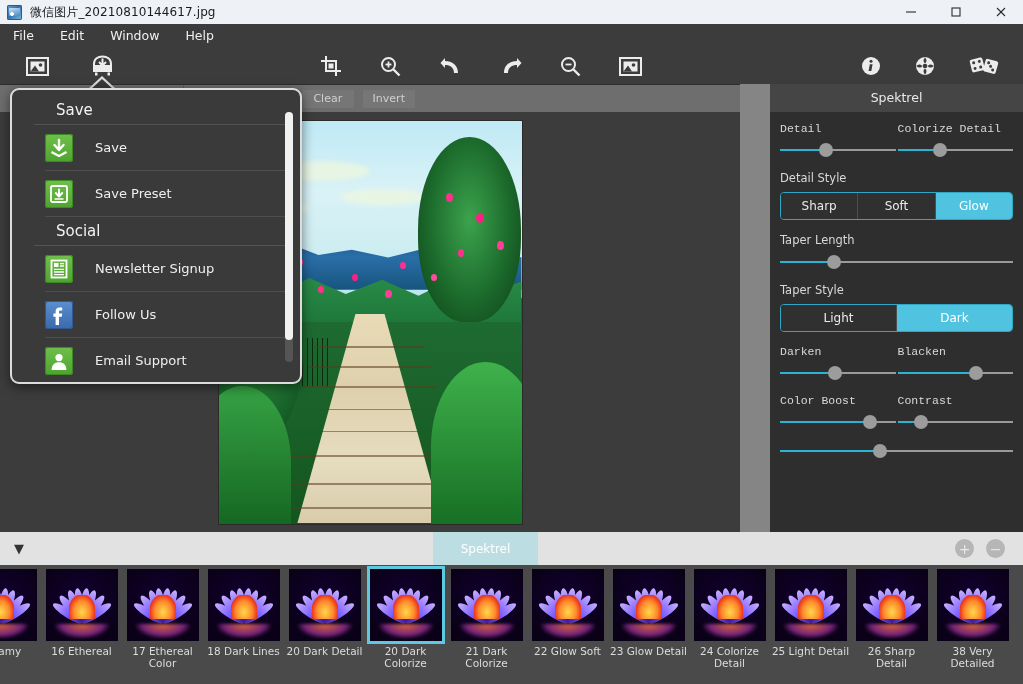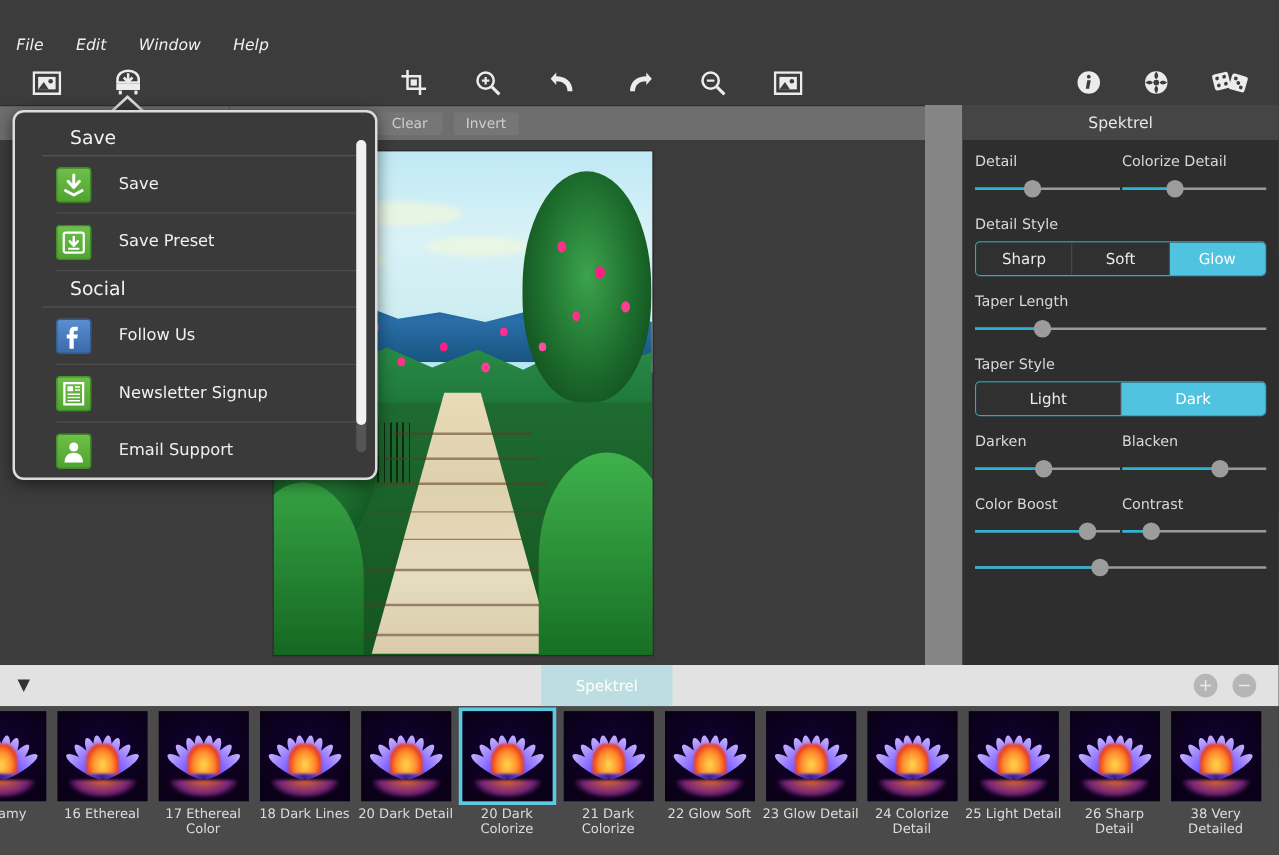--- a/index.html
+++ b/index.html
@@ -33,21 +33,21 @@
   .tb-btns{margin-left:auto;display:flex;height:24px;}
   .tb-btn{
     width:45px;height:24px;display:flex;align-items:center;justify-content:center;
     color:#2a2a2a;font-size:13px;line-height:1;
   }
   .tb-btn svg{display:block;}
 
   
   .menubar{
     position:absolute;left:0;top:24px;width:1023px;height:24px;
-    background:#3c3c3c;display:flex;align-items:center;font-style:italic;
+    background:#3c3c3c;display:flex;align-items:center;
   }
   .menuitem{
     padding:0 13px;height:24px;line-height:24px;font-size:12.5px;color:#f0f0f0;
   }
 
   
   .toolbar{
     position:absolute;left:0;top:48px;width:1023px;height:36px;
     background:#3c3c3c;border-bottom:1px solid #2e2e2e;
   }
@@ -125,21 +125,21 @@
 
   
   .panel{
     position:absolute;left:770px;top:84px;width:253px;height:448px;background:#2e2e2e;
   }
   .panel-head{
     height:28px;line-height:28px;text-align:center;background:#454545;
     font-size:12.5px;color:#e9e9e9;
   }
   .panel-body{padding:10px 10px 0 10px;}
-  .row{display:flex;gap:2px;}
+  .row{display:flex;gap:2px;font-family:Liberation Mono, monospace;}
   .ctrl{margin-bottom:13px;}
   .ctrl-label{font-size:11.5px;color:#d8d8d8;margin-bottom:7px;}
   .slider{position:relative;height:16px;}
   .slider .track{position:absolute;left:0;top:7px;right:0;height:2px;background:#9a9a9a;}
   .slider .fill{position:absolute;left:0;top:7px;height:2px;background:#2ab4d4;}
   .slider .knob{position:absolute;top:1px;width:14px;height:14px;border-radius:50%;
     background:#9c9c9c;transform:translateX(-7px);}
   .seg{
     display:flex;height:26px;border:1px solid #2ea8c4;border-radius:4px;overflow:hidden;
   }
@@ -232,20 +232,42 @@
   }
   .pop-scroll i{
     position:absolute;left:0;top:0;width:8px;height:228px;background:#f1f1f1;border-radius:4px;display:block;
   }
 </style>
 </head>
 <body>
 
 <div class="app">
 
+  <div class="titlebar">
+    <div class="tb-icon"></div>
+    <div class="tb-title">微信图片_20210810144617.jpg</div>
+    <div class="tb-btns">
+      <div class="tb-btn">
+        <svg width="12" height="12" viewBox="0 0 12 12">
+            <line x1="1" y1="6" x2="11" y2="6" stroke="#2a2a2a" stroke-width="1.1"></line>
+          </svg>
+      </div>
+      <div class="tb-btn">
+        <svg width="12" height="12" viewBox="0 0 12 12">
+            <rect x="2" y="2" width="8" height="8" fill="none" stroke="#2a2a2a" stroke-width="1.1"></rect>
+          </svg>
+      </div>
+      <div class="tb-btn">
+        <svg width="12" height="12" viewBox="0 0 12 12">
+            <line x1="2" y1="2" x2="10" y2="10" stroke="#2a2a2a" stroke-width="1.1"></line>
+            <line x1="10" y1="2" x2="2" y2="10" stroke="#2a2a2a" stroke-width="1.1"></line>
+          </svg>
+      </div>
+    </div>
+  </div>
 
   <div class="menubar">
     <div class="menuitem">File</div>
     <div class="menuitem">Edit</div>
     <div class="menuitem">Window</div>
     <div class="menuitem">Help</div>
   </div>
 
   <div class="toolbar">
 
@@ -774,43 +796,43 @@
           <path d="M14 9.5 L14 16 M10.8 13 L14 16.6 L17.2 13" stroke="#ffffff" stroke-width="2" fill="none" stroke-linecap="round" stroke-linejoin="round"></path>
           <line x1="9.5" y1="19" x2="18.5" y2="19" stroke="#ffffff" stroke-width="1.6"></line>
         </svg>
       </div>
       <div class="pop-txt">Save Preset</div>
     </div>
 
     <div class="pop-sect">Social</div>
 
     <div class="pop-item">
-      <div class="pop-ico ico-fb">
-        <svg width="28" height="28" viewBox="0 0 28 28">
-          <path d="M17.2 9.6 L15.2 9.6 C14.4 9.6 14 10.1 14 10.9 L14 12.6 L17.2 12.6 L16.8 15.8 L14 15.8 L14 24 L10.6 24 L10.6 15.8 L8.4 15.8 L8.4 12.6 L10.6 12.6 L10.6 10.4 C10.6 7.9 12 6.4 14.6 6.4 L17.2 6.4 Z" fill="#ffffff"></path>
-        </svg>
-      </div>
-      <div class="pop-txt">Follow Us</div>
-    </div>
-
-    <div class="pop-item">
       <div class="pop-ico ico-green">
         <svg width="28" height="28" viewBox="0 0 28 28">
           <rect x="6.5" y="5.5" width="15" height="17" fill="none" stroke="#ffffff" stroke-width="1.8"></rect>
           <rect x="9" y="8" width="4.5" height="4" fill="#ffffff"></rect>
           <line x1="15" y1="8.6" x2="19" y2="8.6" stroke="#ffffff" stroke-width="1.3"></line>
           <line x1="15" y1="11" x2="19" y2="11" stroke="#ffffff" stroke-width="1.3"></line>
           <line x1="9" y1="14.4" x2="19" y2="14.4" stroke="#ffffff" stroke-width="1.3"></line>
           <line x1="9" y1="17" x2="19" y2="17" stroke="#ffffff" stroke-width="1.3"></line>
           <line x1="9" y1="19.6" x2="19" y2="19.6" stroke="#ffffff" stroke-width="1.3"></line>
         </svg>
       </div>
       <div class="pop-txt">Newsletter Signup</div>
     </div>
 
+    <div class="pop-item">
+      <div class="pop-ico ico-fb">
+        <svg width="28" height="28" viewBox="0 0 28 28">
+          <path d="M17.2 9.6 L15.2 9.6 C14.4 9.6 14 10.1 14 10.9 L14 12.6 L17.2 12.6 L16.8 15.8 L14 15.8 L14 24 L10.6 24 L10.6 15.8 L8.4 15.8 L8.4 12.6 L10.6 12.6 L10.6 10.4 C10.6 7.9 12 6.4 14.6 6.4 L17.2 6.4 Z" fill="#ffffff"></path>
+        </svg>
+      </div>
+      <div class="pop-txt">Follow Us</div>
+    </div>
+
     <div class="pop-item" style="border-bottom:6px solid #84cc16;">
       <div class="pop-ico ico-green">
         <svg width="28" height="28" viewBox="0 0 28 28">
           <circle cx="14" cy="10.6" r="3.6" fill="#ffffff"></circle>
           <path d="M6.6 23 C6.6 17.6 10 15.2 14 15.2 C18 15.2 21.4 17.6 21.4 23 Z" fill="#ffffff"></path>
         </svg>
       </div>
       <div class="pop-txt">Email Support</div>
     </div>
 

